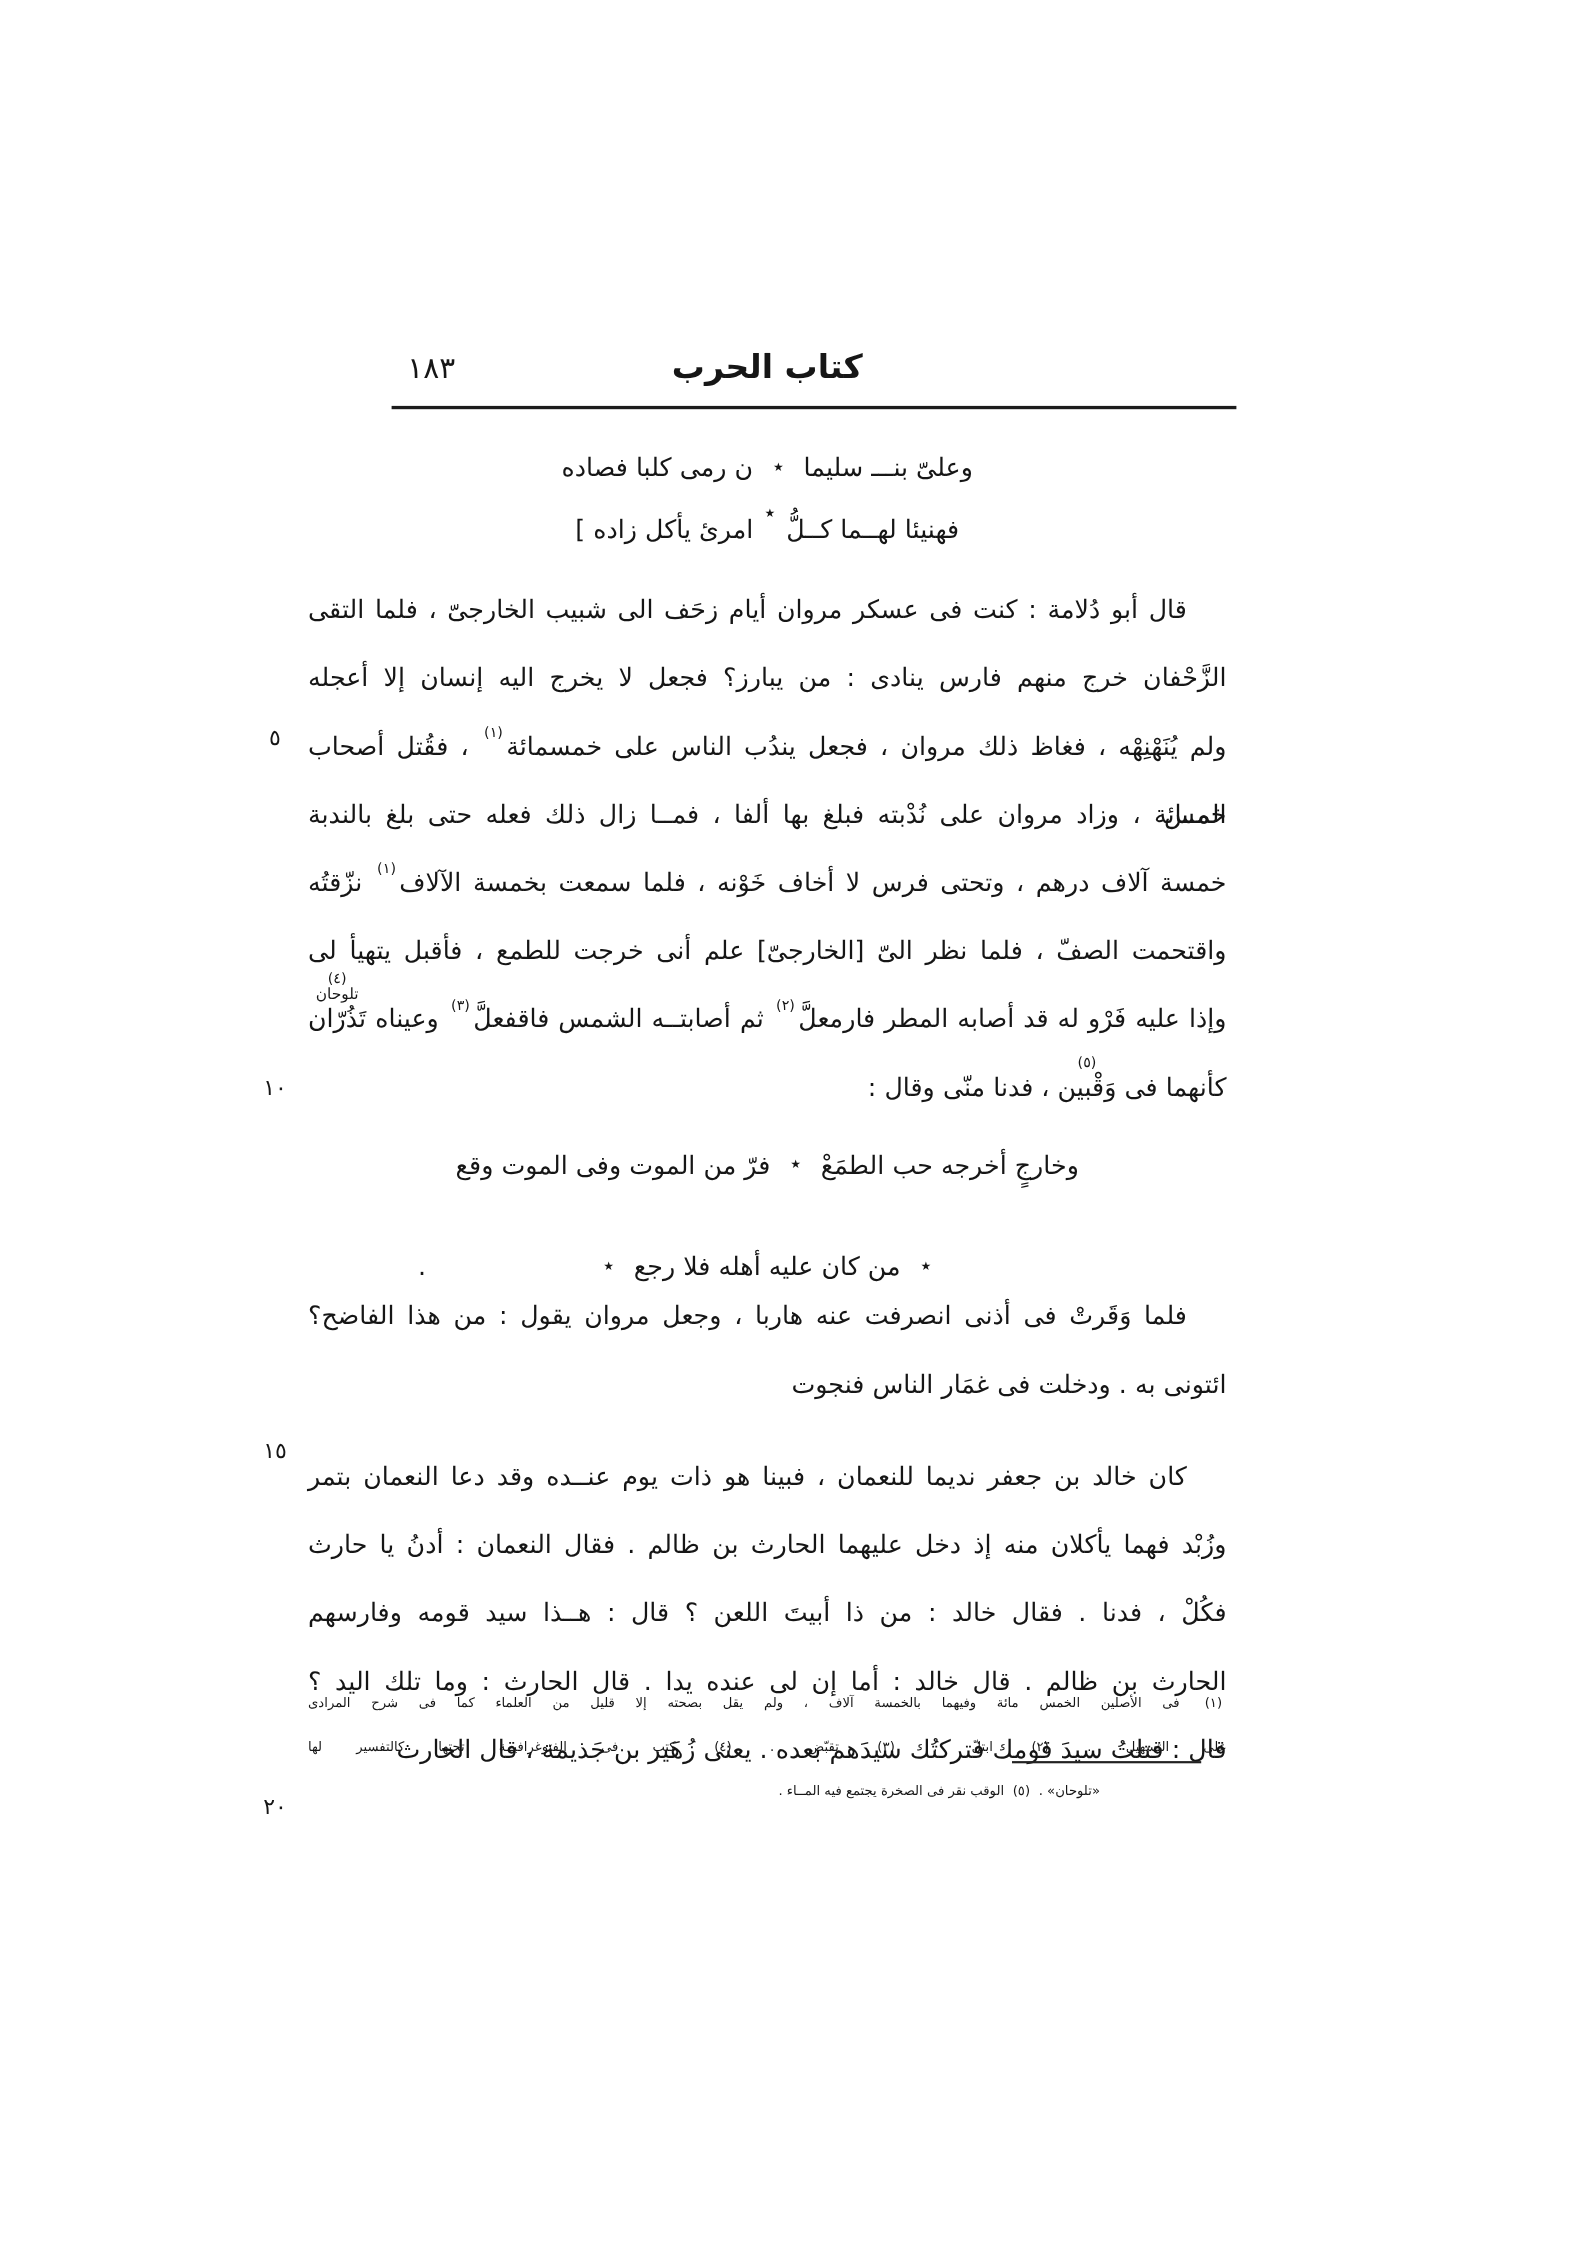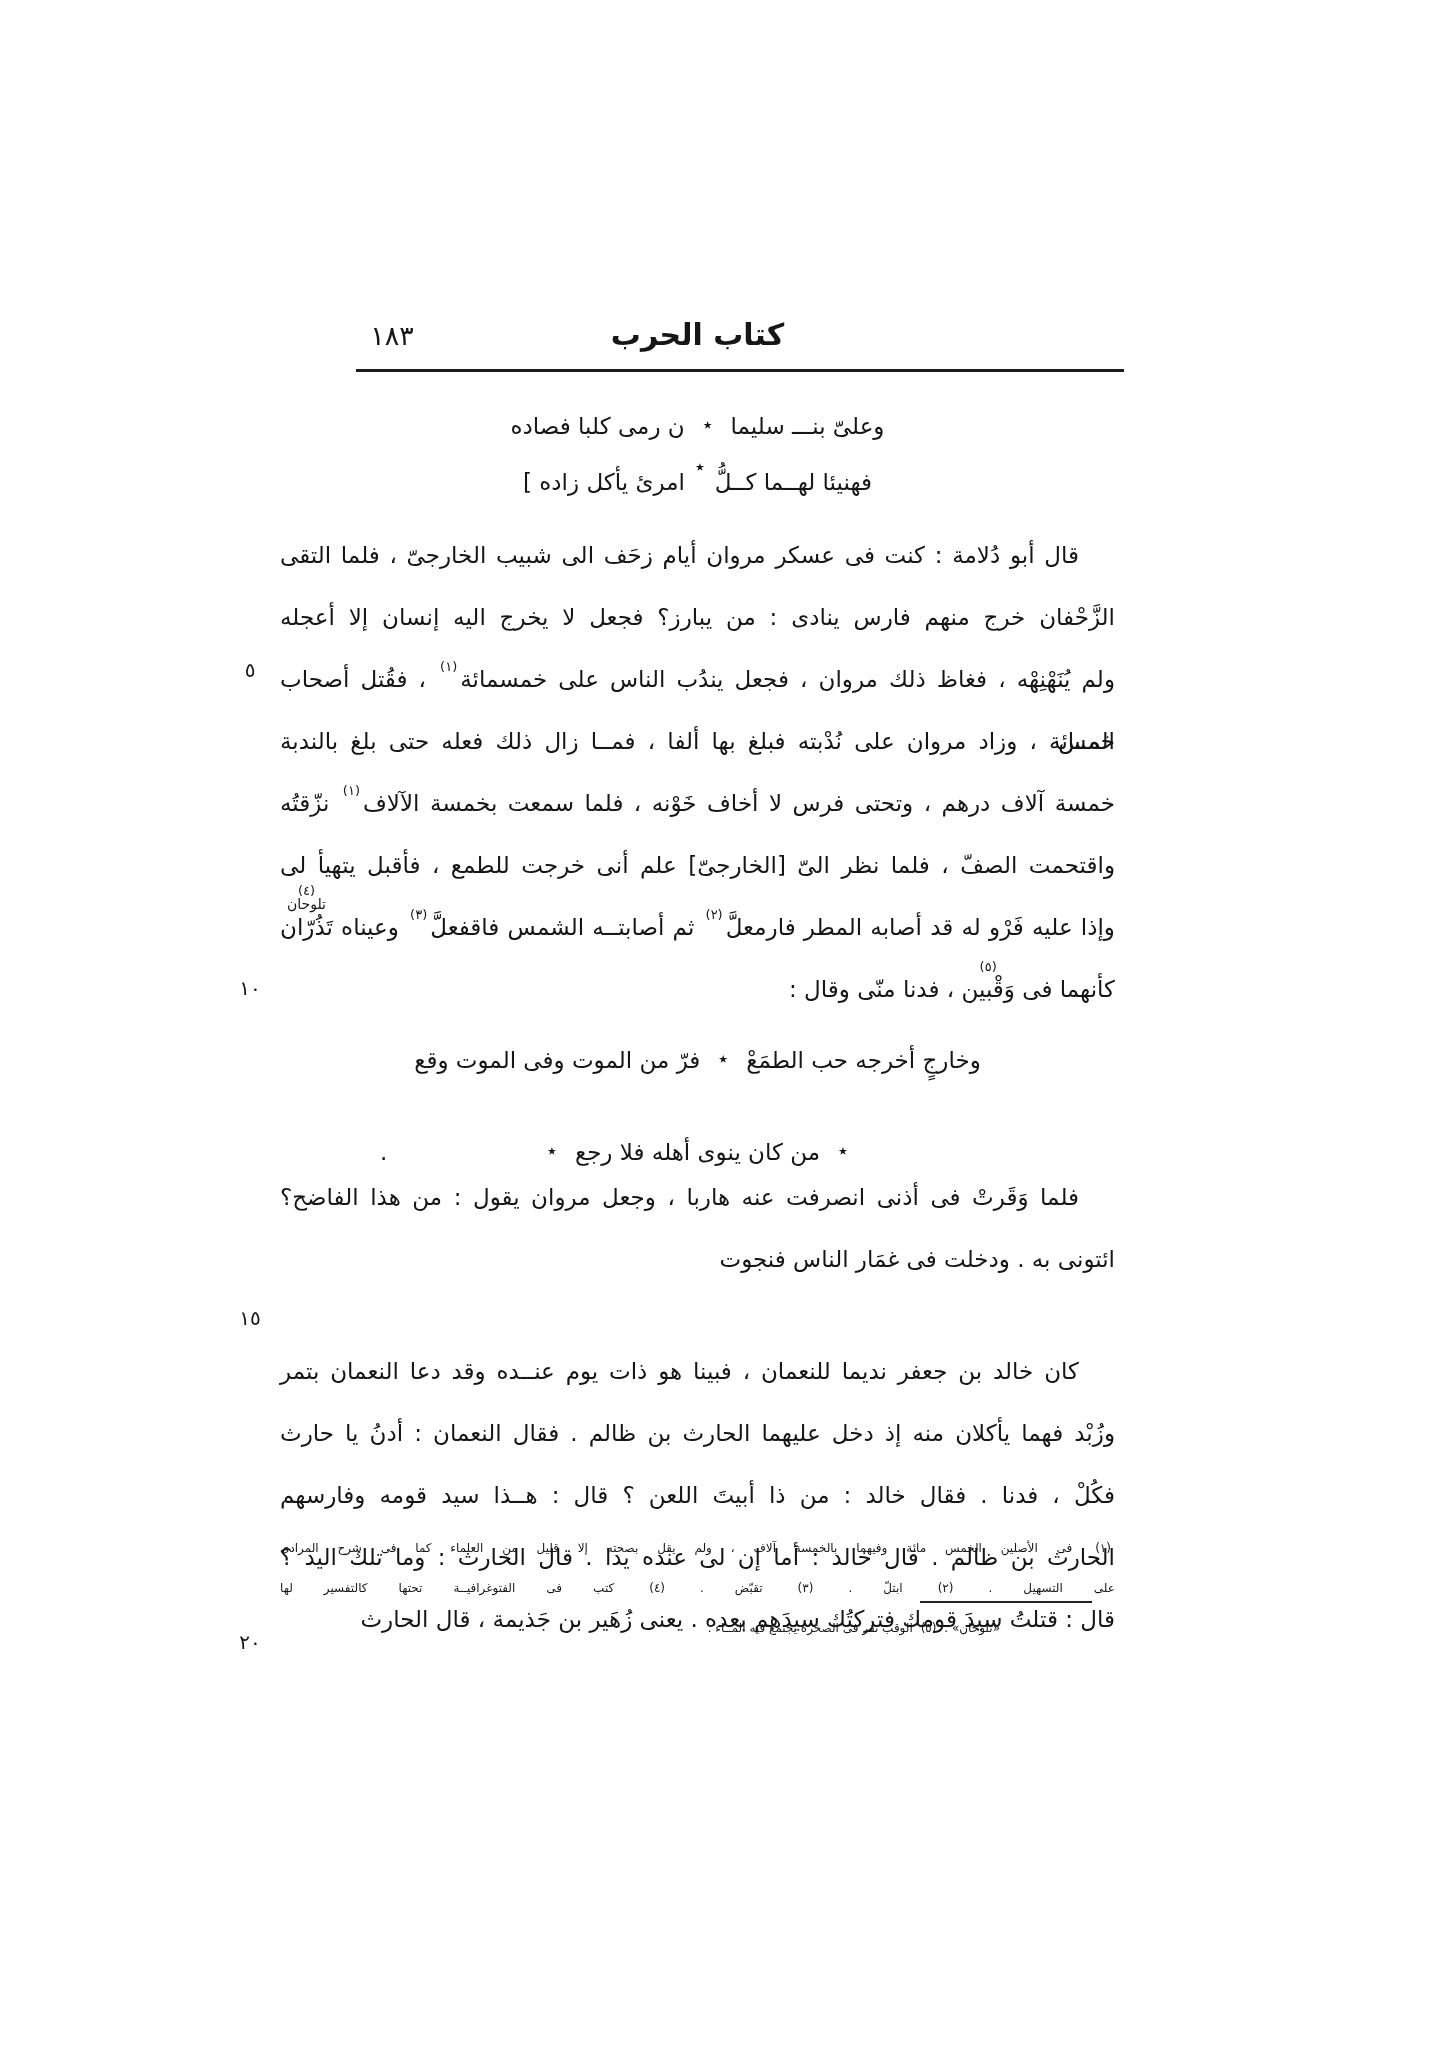--- a/index.html
+++ b/index.html
@@ -34,21 +34,21 @@
   .star.raised { top:-17px; margin:0 10px; }
   .poem1 { top:398px; }
   .poem2-l1 { top:1032px; }
   .poem2-l2 { top:1124px; }
   .poem-period { position:absolute; left:100px; top:0; font-size:23px; }
 
   
   .para { left:280px; width:835px; direction:rtl; font-size:23px; }
   .para1 { top:524px; }
   .para2 { top:1166px; }
-  .para3 { top:1340px; }
+  .para3 { top:1312px; }
   .line {
     height:62px; line-height:62px;
     text-align:justify; text-align-last:justify;
     white-space:normal;
   }
   .line.indent { padding-right:36px; }
   .line.last { text-align:right; text-align-last:right; }
 
   
   .para .fnref {
@@ -118,21 +118,21 @@
         </span></span><span> ، فدنا منّى وقال :</span></div>
 </div>
 
 <div class="abs poem poem2-l1">
   <div class="poem-line">
     <span>وخارجٍ أخرجه حب الطمَعْ</span><span class="star">٭</span><span>فرّ من الموت وفى الموت وقع</span>
   </div>
 </div>
 <div class="abs poem poem2-l2">
   <div class="poem-line">
-    <span class="star">٭</span><span>من كان ينوى أهله فلا رجع</span><span class="star">٭</span>
+    <span class="star">٭</span><span>من كان عليه أهله فلا رجع</span><span class="star">٭</span>
     <span class="poem-period">.</span>
   </div>
 </div>
 
 <div class="abs para para2">
   <div class="line indent"><span>فلما وَقَرتْ فى أذنى انصرفت عنه هاربا ، وجعل مروان يقول : من هذا الفاضح؟</span></div>
   <div class="line last"><span>ائتونى به . ودخلت فى غمَار الناس فنجوت</span></div>
 </div>
 
 <div class="abs para para3">

